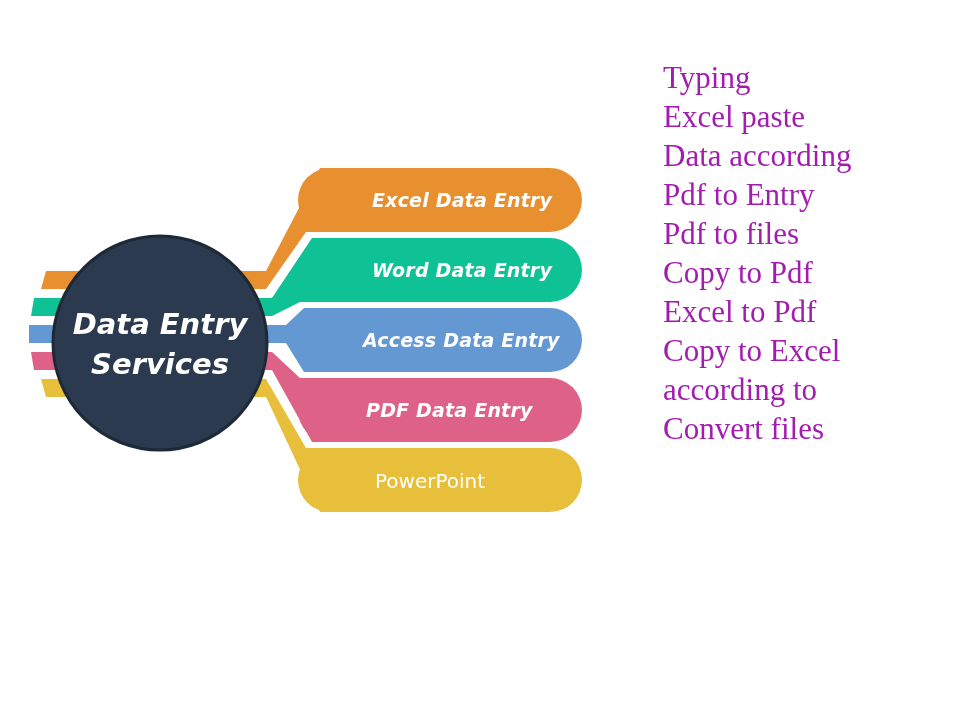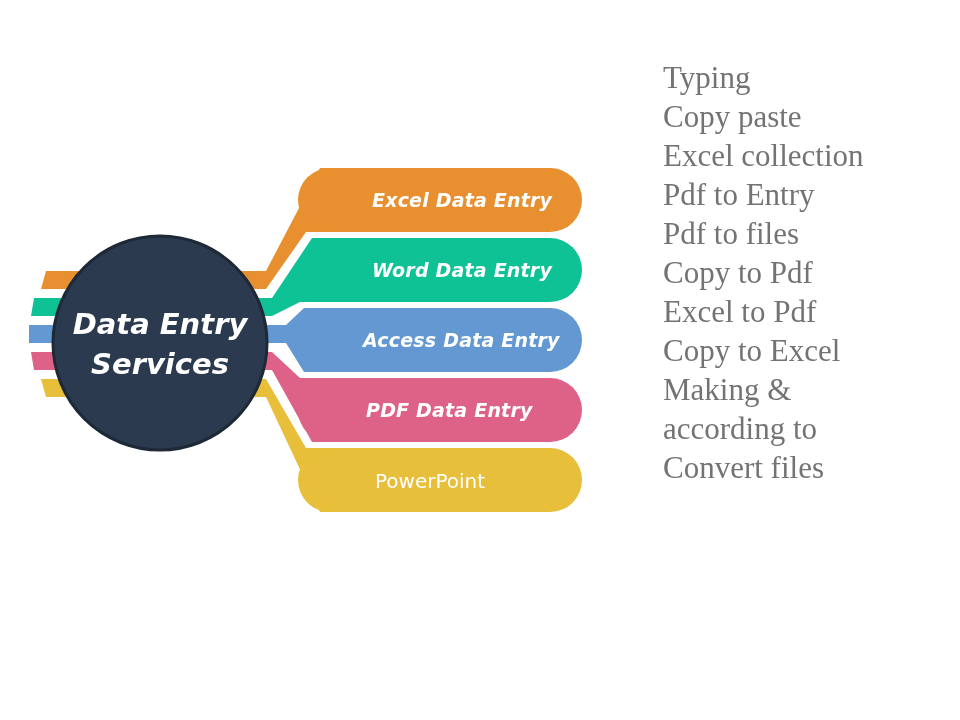--- a/index.html
+++ b/index.html
@@ -56,21 +56,21 @@
 
   
   #services-list {
     position: absolute;
     left: 663px;
     top: 58px;
     width: 290px;
     font-family: "Liberation Serif", "DejaVu Serif", serif;
     font-size: 31px;
     line-height: 39px;
-    color: #737373;
+    color: #a21caf;
     white-space: nowrap;
   }
   #services-list .line {
     display: block;
   }
 </style>
 </head>
 <body>
 
 <div id="slide">
@@ -135,25 +135,24 @@
       <g>
         <circle cx="160" cy="343" r="107" fill="#2B3A4E" stroke="#1D2937" stroke-width="3"></circle>
         <text class="hub-label" x="160" y="334">Data Entry</text>
         <text class="hub-label" x="160" y="374">Services</text>
       </g>
     </svg>
   </div>
 
   <div id="services-list">
     <span class="line">Typing</span>
-    <span class="line">Copy paste</span>
-    <span class="line">Excel collection</span>
+    <span class="line">Excel paste</span>
+    <span class="line">Data according</span>
     <span class="line">Pdf to Entry</span>
     <span class="line">Pdf to files</span>
     <span class="line">Copy to Pdf</span>
     <span class="line">Excel to Pdf</span>
     <span class="line">Copy to Excel</span>
-    <span class="line">Making &amp;</span>
     <span class="line">according to</span>
     <span class="line">Convert files</span>
   </div>
 
 </div>
 
 </body></html>

